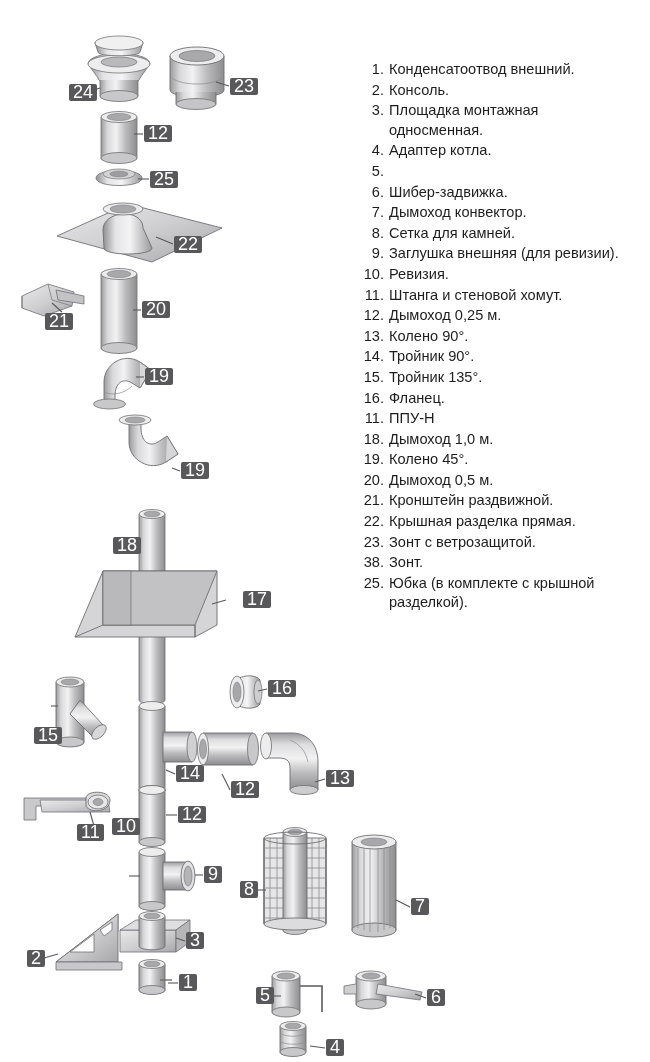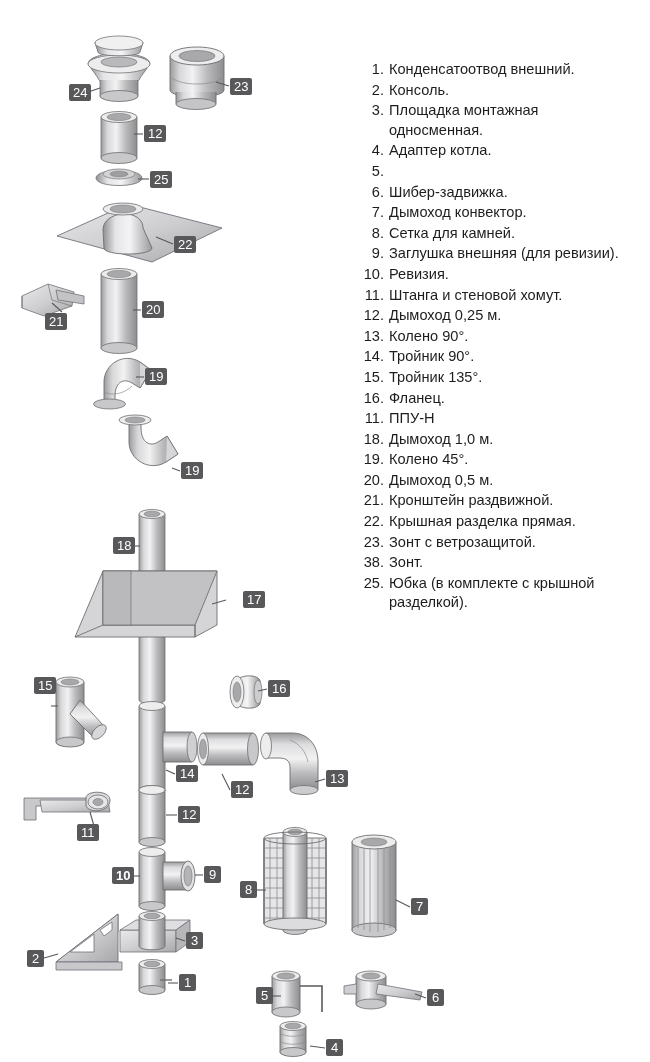--- a/index.html
+++ b/index.html
@@ -52,21 +52,21 @@
     position: absolute;
     left: 0;
     top: 0;
   }
 
   
   .tag {
     position: absolute;
     background: #58585a;
     color: #ffffff;
-    font-size: 13px;
+    font-size: 18px;
     line-height: 17px;
     height: 17px;
     min-width: 17px;
     padding: 0 4px;
     text-align: center;
     border-radius: 2px;
     box-sizing: border-box;
     font-family: "Liberation Sans", sans-serif;
   }
 </style>
@@ -387,27 +387,27 @@
   <div class="tag" style="left:144px; top:125px;">12</div>
   <div class="tag" style="left:150px; top:171px;">25</div>
   <div class="tag" style="left:174px; top:236px;">22</div>
   <div class="tag" style="left:45px;  top:313px;">21</div>
   <div class="tag" style="left:142px; top:301px;">20</div>
   <div class="tag" style="left:145px; top:368px;">19</div>
   <div class="tag" style="left:181px; top:462px;">19</div>
   <div class="tag" style="left:113px; top:537px;">18</div>
   <div class="tag" style="left:227px; top:591px;margin-left:16px;">17</div>
   <div class="tag" style="left:268px; top:680px;">16</div>
-  <div class="tag" style="left:34px;  top:677px;">15</div>
+  <div class="tag" style="left:34px;  top:727px;">15</div>
   <div class="tag" style="left:176px; top:765px;">14</div>
   <div class="tag" style="left:231px; top:781px;">12</div>
   <div class="tag" style="left:326px; top:770px;">13</div>
   <div class="tag" style="left:77px;  top:824px;">11</div>
   <div class="tag" style="left:178px; top:806px;">12</div>
-  <div class="tag" style="left:112px; top:867px;font-weight:bold;">10</div>
+  <div class="tag" style="left:112px; top:818px;">10</div>
   <div class="tag" style="left:204px; top:866px;">9</div>
   <div class="tag" style="left:240px; top:881px;">8</div>
   <div class="tag" style="left:411px; top:898px;">7</div>
   <div class="tag" style="left:27px;  top:950px;">2</div>
   <div class="tag" style="left:186px; top:932px;">3</div>
   <div class="tag" style="left:179px; top:974px;">1</div>
   <div class="tag" style="left:256px; top:987px;">5</div>
   <div class="tag" style="left:427px; top:989px;">6</div>
   <div class="tag" style="left:326px; top:1039px;">4</div>
 </div>

